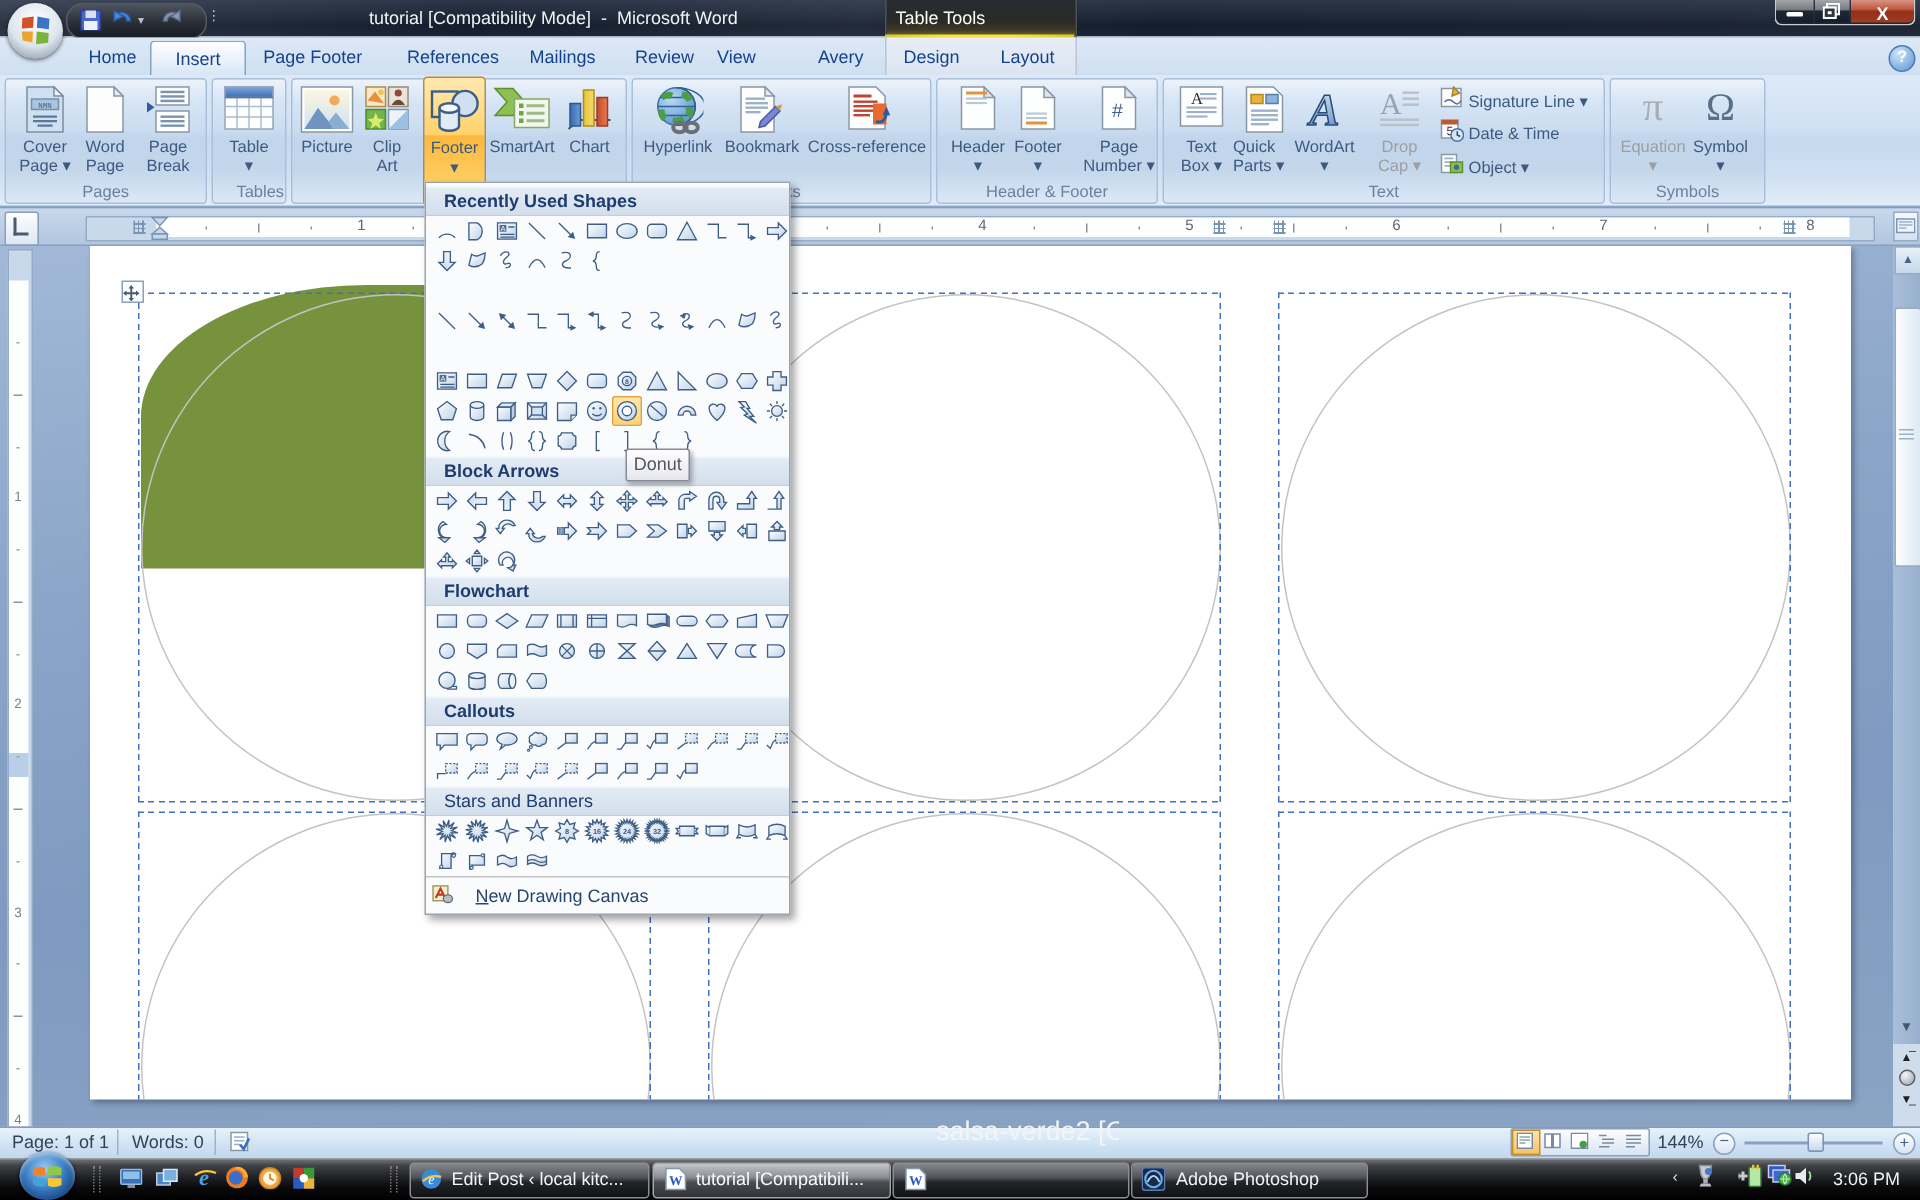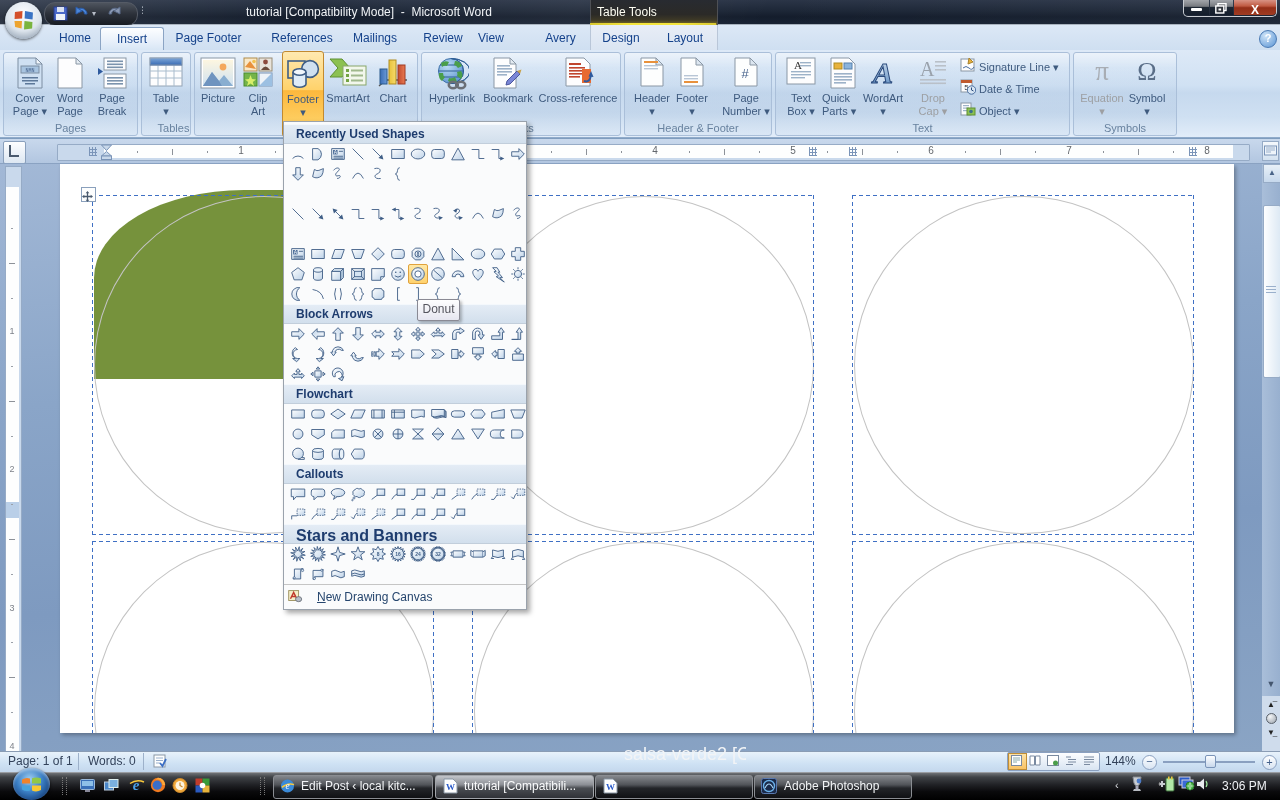--- a/index.html
+++ b/index.html
@@ -1599,21 +1599,21 @@
     <svg style="position:absolute;left:125px;top:383px" width="18" height="18" viewBox="0 0 20 20">
       <use href="#cl2"></use>
     </svg>
     <svg style="position:absolute;left:145px;top:383px" width="18" height="18" viewBox="0 0 20 20">
       <use href="#cl3"></use>
     </svg>
     <svg style="position:absolute;left:165px;top:383px" width="18" height="18" viewBox="0 0 20 20">
       <use href="#cl4"></use>
     </svg>
     <div style="position:absolute;left:0;top:402px;width:100%;height:20px;background:linear-gradient(#e4ecf5,#d2dfec);border-top:1px solid #f4f8fc;border-bottom:1px solid #c2cedb;box-sizing:border-box">
-      <div style="margin:2px 0 0 12px;font-size:16px;font-weight:bold;color:#1e3c6e">Stars and Banners</div>
+      <div style="margin:2px 0 0 12px;font-size:12px;font-weight:normal;color:#1e3c6e">Stars and Banners</div>
     </div>
     <svg style="position:absolute;left:5px;top:423px" width="18" height="18" viewBox="0 0 20 20">
       <use href="#expl1"></use>
     </svg>
     <svg style="position:absolute;left:25px;top:423px" width="18" height="18" viewBox="0 0 20 20">
       <use href="#expl2"></use>
     </svg>
     <svg style="position:absolute;left:45px;top:423px" width="18" height="18" viewBox="0 0 20 20">
       <use href="#star4"></use>
     </svg>

